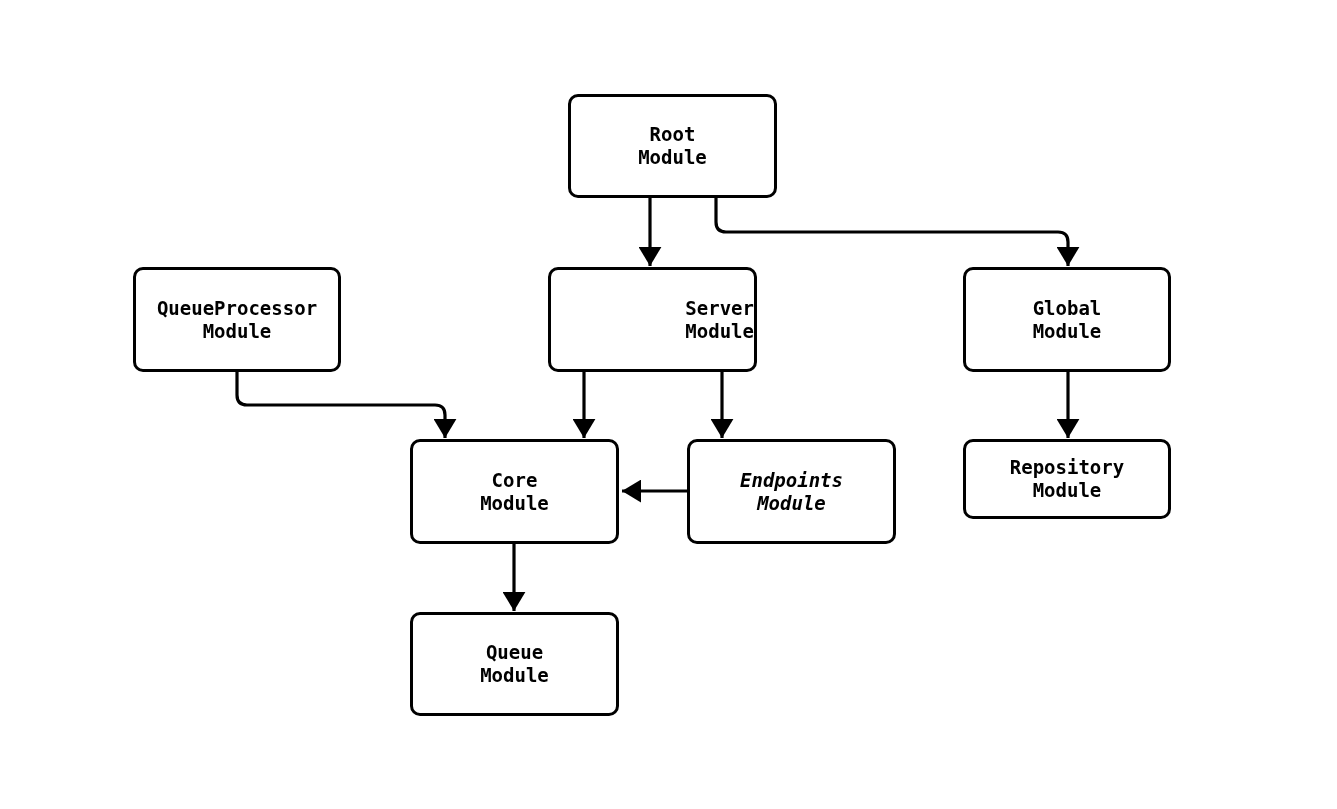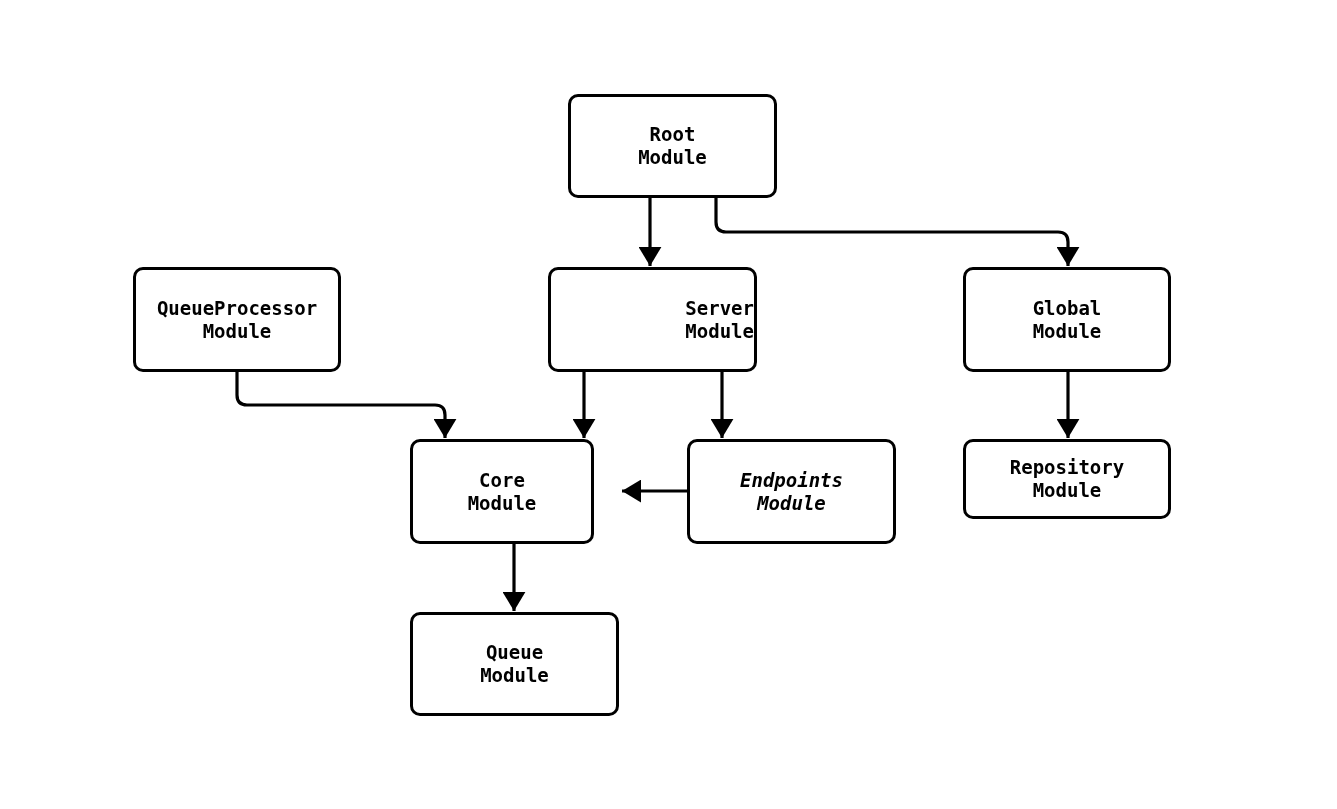--- a/index.html
+++ b/index.html
@@ -73,21 +73,21 @@
 Module</span>
       </div>
       <div class="node" style="left: 548px; top: 267px; width: 209px; height: 105px; justify-content: flex-end;">
         <span class="label">Server
 Module</span>
       </div>
       <div class="node" style="left: 963px; top: 267px; width: 208px; height: 105px;">
         <span class="label">Global
 Module</span>
       </div>
-      <div class="node" style="left: 410px; top: 439px; width: 184px; height: 105px;">
+      <div class="node" style="left: 410px; top: 439px; width: 209px; height: 105px;">
         <span class="label">Core
 Module</span>
       </div>
       <div class="node" style="left: 687px; top: 439px; width: 209px; height: 105px; font-style: italic;">
         <span class="label">Endpoints
 Module</span>
       </div>
       <div class="node" style="left: 963px; top: 439px; width: 208px; height: 80px;">
         <span class="label">Repository
 Module</span>

